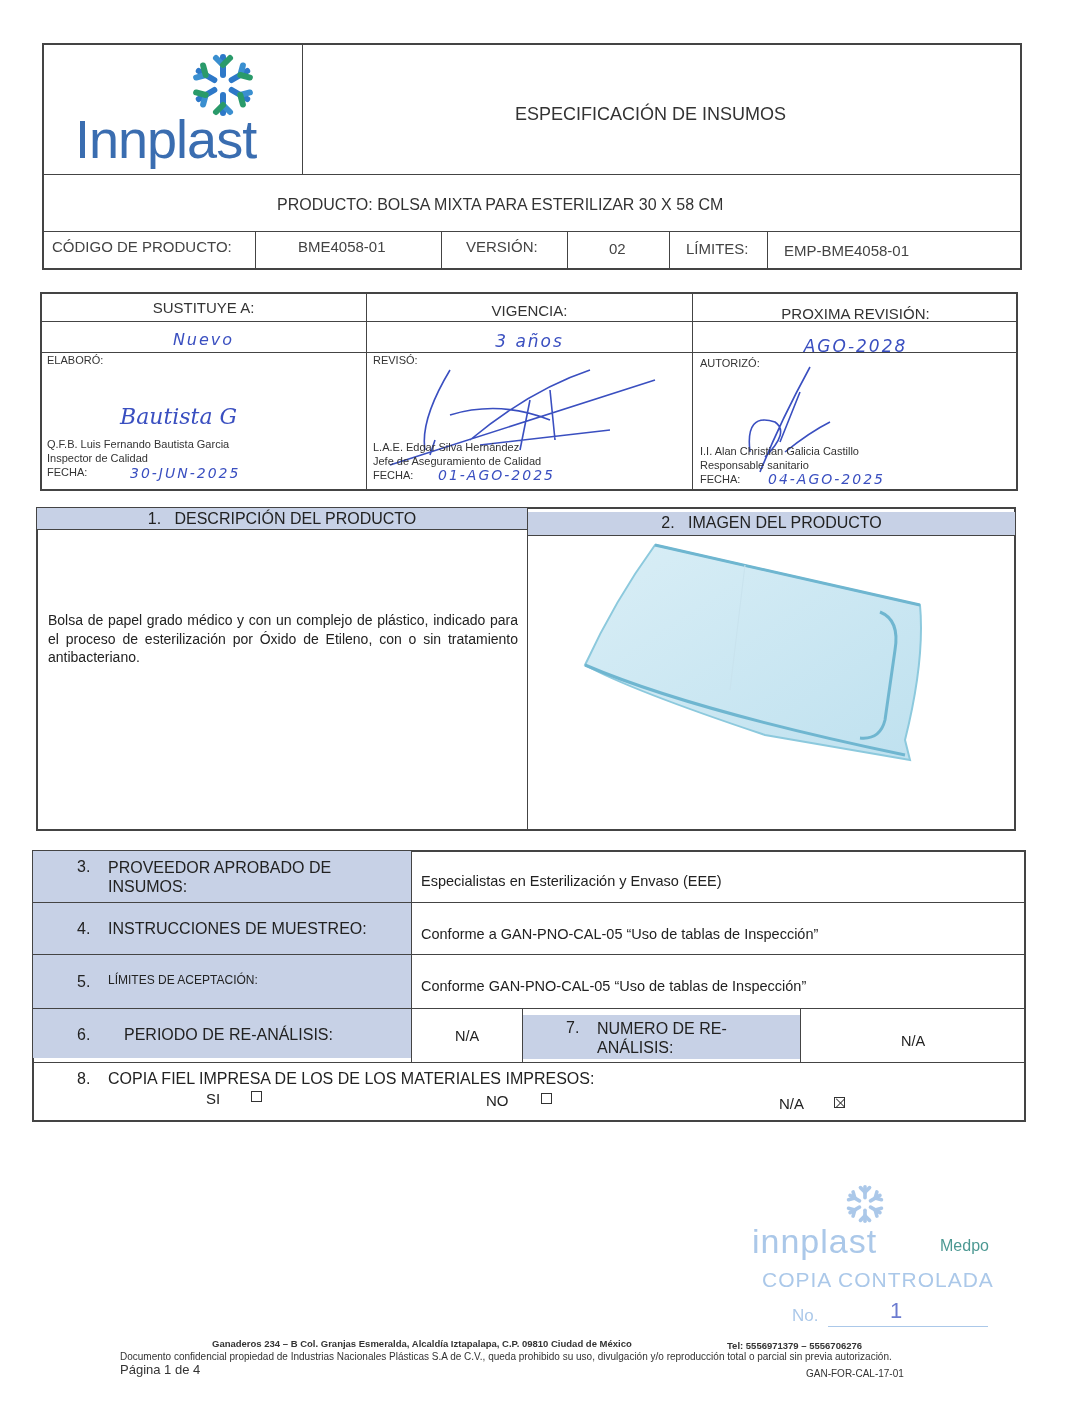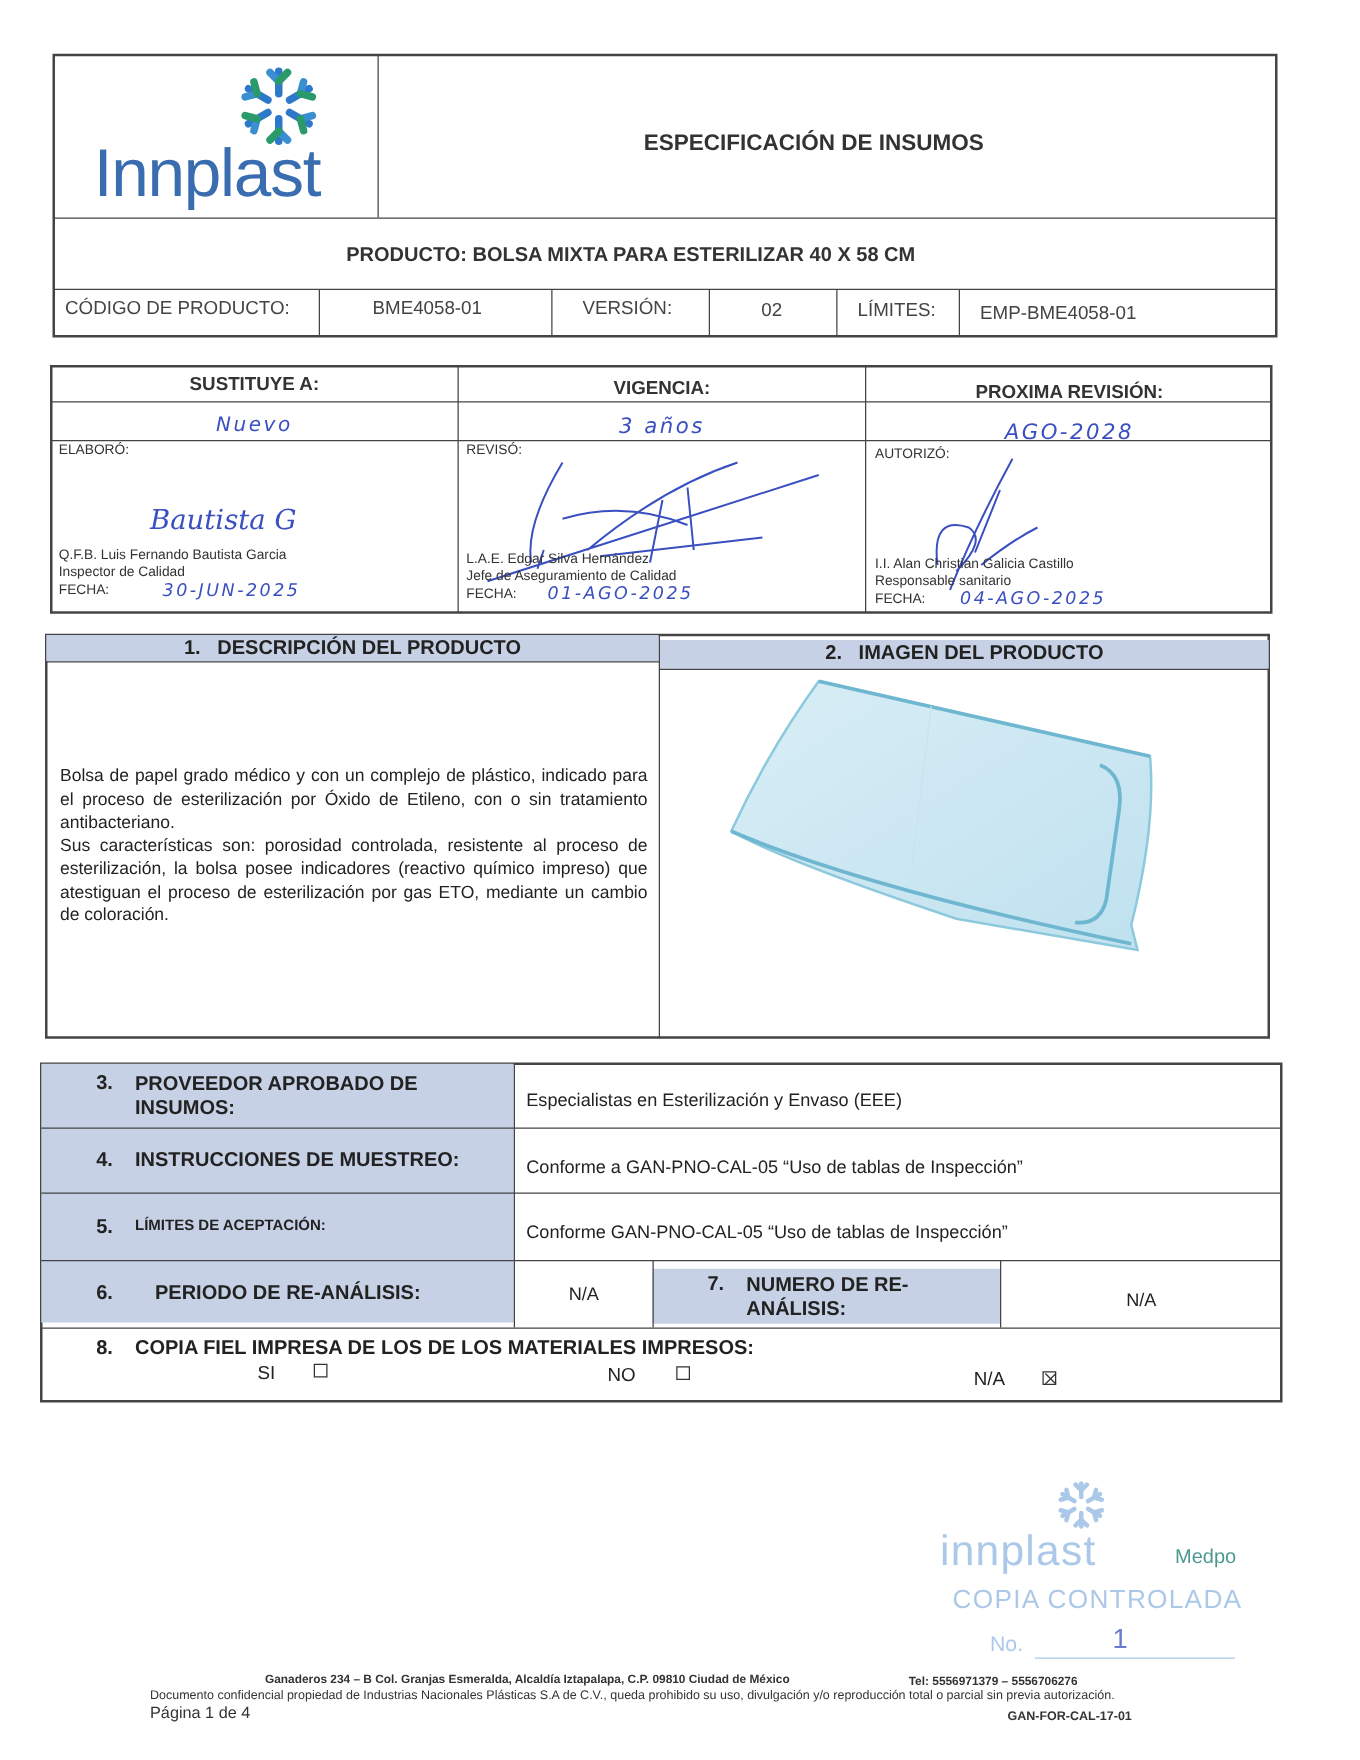--- a/index.html
+++ b/index.html
@@ -2,21 +2,21 @@
 <html><head>
 <meta charset="utf-8">
 <style>
   * { box-sizing: border-box; margin: 0; padding: 0; }
   body { width: 1088px; height: 1408px; background: #ffffff; position: relative; font-family: "Liberation Sans", sans-serif; color: #222; overflow: hidden; }
   .abs { position: absolute; }
   .box { position: absolute; border: 2px solid #444; }
   .hl { position: absolute; border-top: 1.5px solid #444; }
   .vl { position: absolute; border-left: 1.5px solid #444; }
   .t { position: absolute; white-space: nowrap; }
-  .bold { font-weight: bold; }
+  .bold { font-weight: normal; }
   .hand { font-family: "DejaVu Sans", sans-serif; color: #3a4fc0; font-style: italic; letter-spacing: 2px; }
   .shade { background: #c7d1e6; }
   .center { text-align: center; }
   .cb { display: inline-block; width: 11px; height: 11px; border: 1px solid #333; position: absolute; }
   .cb.checked::before, .cb.checked::after { content: ""; position: absolute; left: 5px; top: -1px; width: 1px; height: 12px; background: #333; }
   .cb.checked::before { transform: rotate(45deg); }
   .cb.checked::after { transform: rotate(-45deg); }
 </style>
 </head>
 <body>
@@ -38,21 +38,21 @@
       <use href="#arm" transform="rotate(120)"></use>
       <use href="#arm" transform="rotate(180)"></use>
       <use href="#arm" transform="rotate(240)"></use>
       <use href="#arm" transform="rotate(300)"></use>
     </g>
   </svg>
   <div class="t" style="left:15px;top:58px;font-size:54px;color:#3a6db0;letter-spacing:-1px;">Innplast</div>
 </div>
 
 <div class="t bold" style="left:515px;top:104px;font-size:18px;color:#333;">ESPECIFICACIÓN DE INSUMOS</div>
-<div class="t bold" style="left:277px;top:196px;font-size:16px;color:#333;">PRODUCTO: BOLSA MIXTA PARA ESTERILIZAR 40 X 58 CM</div>
+<div class="t bold" style="left:277px;top:196px;font-size:16px;color:#333;">PRODUCTO: BOLSA MIXTA PARA ESTERILIZAR 30 X 58 CM</div>
 
 <div class="vl" style="left:255px;top:232px;height:37px;"></div>
 <div class="vl" style="left:441px;top:232px;height:37px;"></div>
 <div class="vl" style="left:567px;top:232px;height:37px;"></div>
 <div class="vl" style="left:669px;top:232px;height:37px;"></div>
 <div class="vl" style="left:767px;top:232px;height:37px;"></div>
 <div class="t" style="left:52px;top:238px;font-size:15px;color:#444;">CÓDIGO DE PRODUCTO:</div>
 <div class="t" style="left:298px;top:238px;font-size:15px;color:#444;">BME4058-01</div>
 <div class="t" style="left:466px;top:238px;font-size:15px;color:#444;">VERSIÓN:</div>
 <div class="t" style="left:609px;top:240px;font-size:15px;color:#444;">02</div>
@@ -103,21 +103,20 @@
 <div class="abs shade" style="left:528px;top:512px;width:487px;height:23px;"></div>
 <div class="hl" style="left:37px;top:529px;width:491px;"></div>
 <div class="hl" style="left:528px;top:535px;width:487px;"></div>
 <div class="vl" style="left:527px;top:508px;height:322px;"></div>
 
 <div class="t bold center" style="left:37px;top:510px;width:490px;font-size:16px;color:#222;white-space:pre;">1.   DESCRIPCIÓN DEL PRODUCTO</div>
 <div class="t bold center" style="left:528px;top:514px;width:487px;font-size:16px;color:#222;white-space:pre;">2.   IMAGEN DEL PRODUCTO</div>
 
 <div class="abs" style="left:48px;top:611px;width:470px;font-size:14px;line-height:18.5px;color:#222;text-align:justify;">
   <p>Bolsa de papel grado médico y con un complejo de plástico, indicado para el proceso de esterilización por Óxido de Etileno, con o sin tratamiento antibacteriano.</p>
-  <p>Sus características son: porosidad controlada, resistente al proceso de esterilización, la bolsa posee indicadores (reactivo químico impreso) que atestiguan el proceso de esterilización por gas ETO, mediante un cambio de coloración.</p>
 </div>
 
 <svg class="abs" style="left:570px;top:540px;" width="360" height="240" viewBox="0 0 360 240">
   <defs>
     <linearGradient id="bagfill" x1="0" y1="0" x2="1" y2="1">
       <stop offset="0" stop-color="#d9eef6"></stop>
       <stop offset="1" stop-color="#bfe1ef"></stop>
     </linearGradient>
   </defs>
   <path d="M85 5 L350 65 Q355 120 335 200 L340 220 L195 195 Q60 150 15 125 Q45 60 85 5 Z" fill="url(#bagfill)" stroke="#8cc9dd" stroke-width="2"></path>

